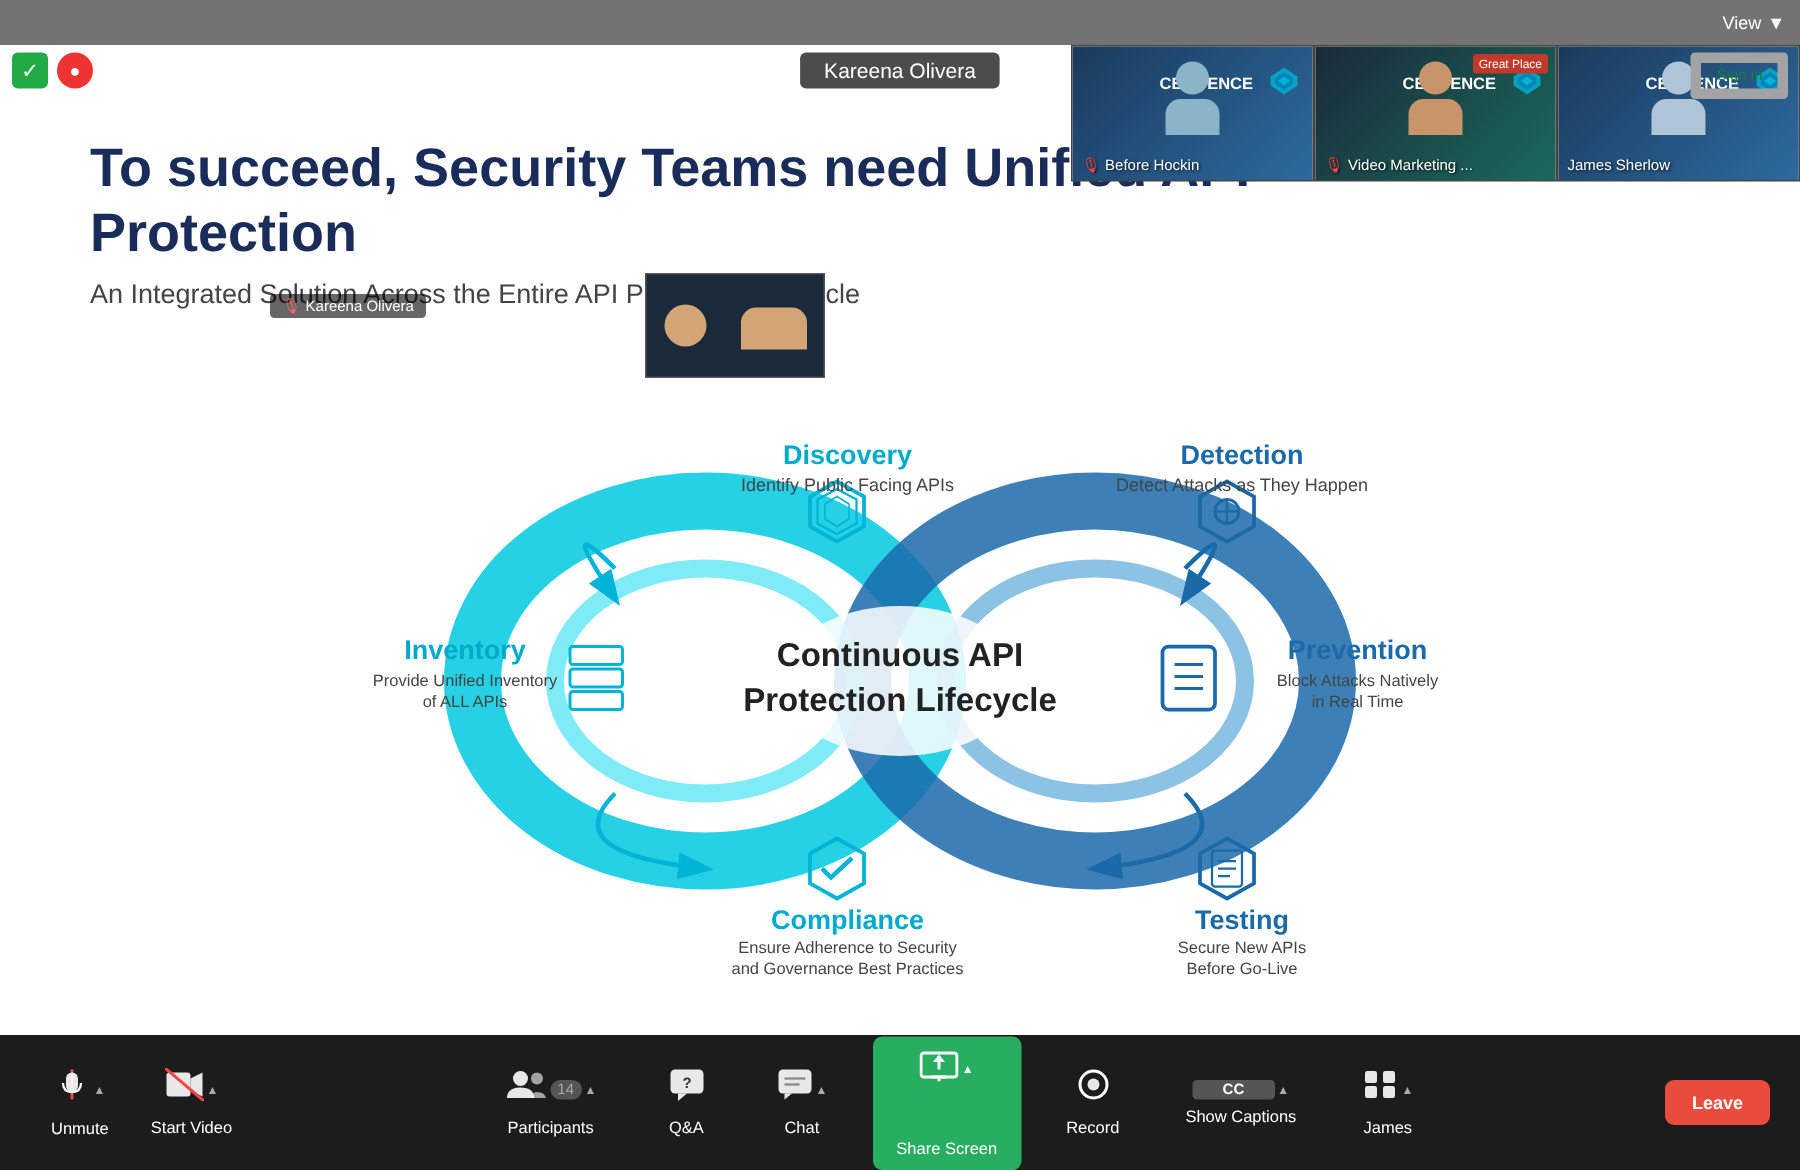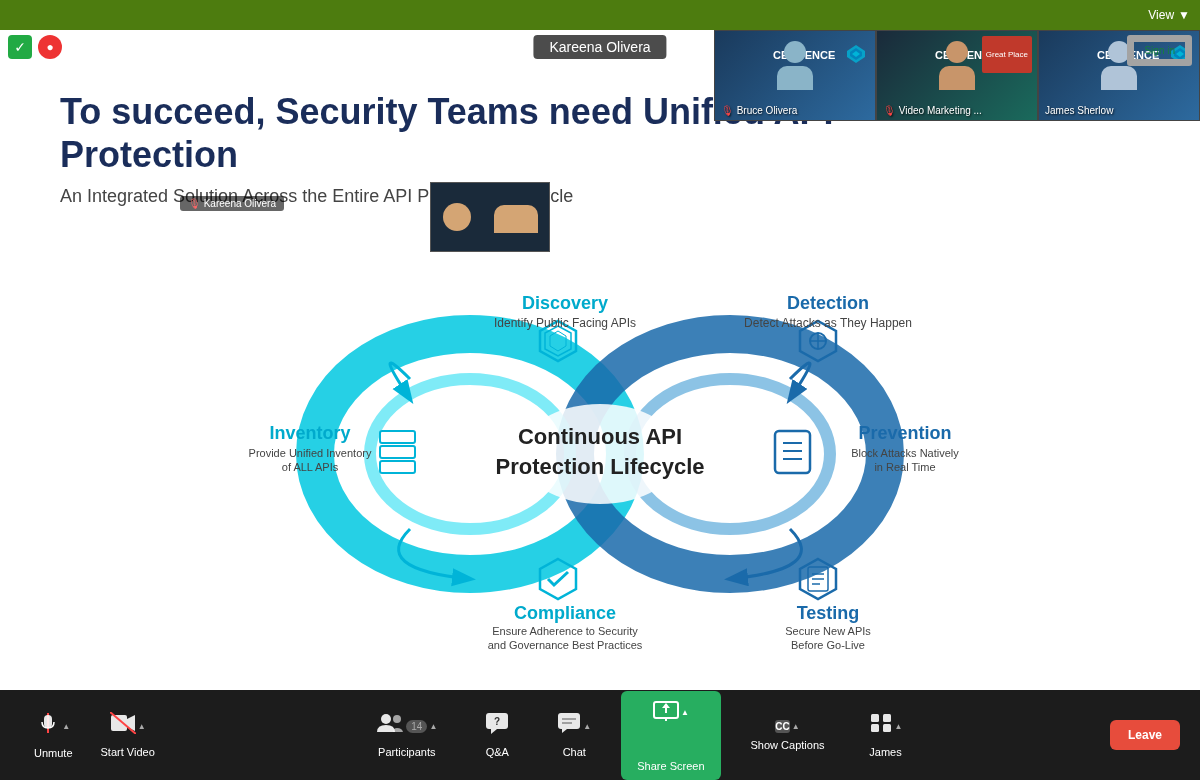--- a/index.html
+++ b/index.html
@@ -18,21 +18,21 @@
       height: 690px;
       background: #ffffff;
       position: relative;
       overflow: hidden;
     }
 
     
     #top-bar {
       width: 100%;
       height: 30px;
-      background: #4d7c0f;
+      background: #737373;
       display: flex;
       align-items: center;
       justify-content: flex-end;
       padding: 0 10px;
       position: absolute;
       top: 0;
       left: 0;
       z-index: 10;
     }
 
@@ -318,21 +318,21 @@
       height: 24px;
       background: #8ab4c8;
       border-radius: 10px 10px 0 0;
       margin: 3px auto 0;
     }
 
     
     .cc-badge {
       background: #555;
       border-radius: 3px;
-      padding: 1px 0;
+      padding: 1px 20px;
       font-size: 10px;
       color: white;
       font-weight: bold;
     }
 
     
     #slide-svg {
       width: 780px;
       height: 430px;
     }
@@ -373,36 +373,36 @@
           <polygon points="11,5 17,9 17,13 11,17 5,13 5,9" fill="#0077b6" opacity="0.7"></polygon>
           <polygon points="11,8 15,11 11,14 7,11" fill="#00b4d8"></polygon>
         </svg>
       </div>
       <div class="person-silhouette">
         <div class="person-head"></div>
         <div class="person-body"></div>
       </div>
       <div class="video-name">
         <span class="mic-icon">🎙</span>
-        <span>Bruce Olivera</span>
+        <span>Before Hockin</span>
       </div>
     </div>
 
     <div class="video-tile video-tile-bg-2">
       <div class="tile-logo">
         <svg width="70" height="30" viewBox="0 0 70 30">
           <text x="0" y="20" font-size="11" fill="white" font-weight="bold">CEQUENCE</text>
         </svg>
         <svg width="22" height="22" viewBox="0 0 22 22">
           <polygon points="11,2 20,8 20,14 11,20 2,14 2,8" fill="#00b4d8" opacity="0.8"></polygon>
           <polygon points="11,5 17,9 17,13 11,17 5,13 5,9" fill="#0077b6" opacity="0.7"></polygon>
           <polygon points="11,8 15,11 11,14 7,11" fill="#00b4d8"></polygon>
         </svg>
       </div>
-      <div style="position:absolute;top:5px;right:5px;background:#c0392b;color:white;font-size:8px;padding:14px 4px;border-radius:2px;">Great Place</div>
+      <div style="position:absolute;top:5px;right:5px;background:#c0392b;color:white;font-size:8px;padding:2px 4px;border-radius:2px;">Great Place</div>
       <div class="person-silhouette">
         <div class="person-head" style="background:#c8956a;"></div>
         <div class="person-body" style="background:#c8956a;"></div>
       </div>
       <div class="video-name">
         <span class="mic-icon">🎙</span>
         <span>Video Marketing ...</span>
       </div>
     </div>
 
@@ -623,20 +623,29 @@
             <polygon points="13,4 13,14" stroke="white" stroke-width="0"></polygon>
             <line x1="13" y1="14" x2="13" y2="5" stroke="white" stroke-width="2"></line>
             <polygon points="9,9 13,4 17,9" fill="white"></polygon>
           </svg>
         </span>
         <span class="chevron-up" style="color:white;">▲</span>
       </span>
       <span class="btn-label">Share Screen</span>
     </button>
 
+    <button class="toolbar-btn">
+      <span class="btn-icon">
+        <svg width="24" height="22" viewBox="0 0 24 22" fill="none">
+          <circle cx="12" cy="11" r="9" stroke="white" stroke-width="2" fill="none"></circle>
+          <circle cx="12" cy="11" r="4" fill="white" opacity="0.9"></circle>
+        </svg>
+      </span>
+      <span class="btn-label">Record</span>
+    </button>
 
     <button class="toolbar-btn">
       <span class="btn-with-chevron">
         <span class="cc-badge">CC</span>
         <span class="chevron-up">▲</span>
       </span>
       <span class="btn-label">Show Captions</span>
     </button>
 
 

